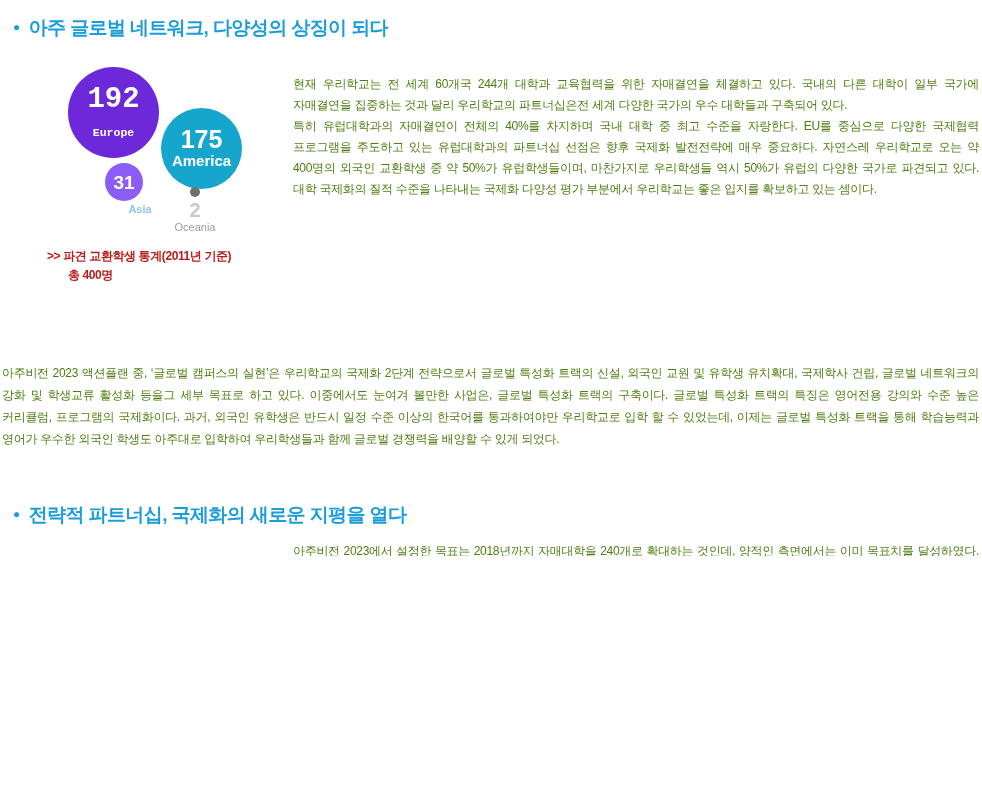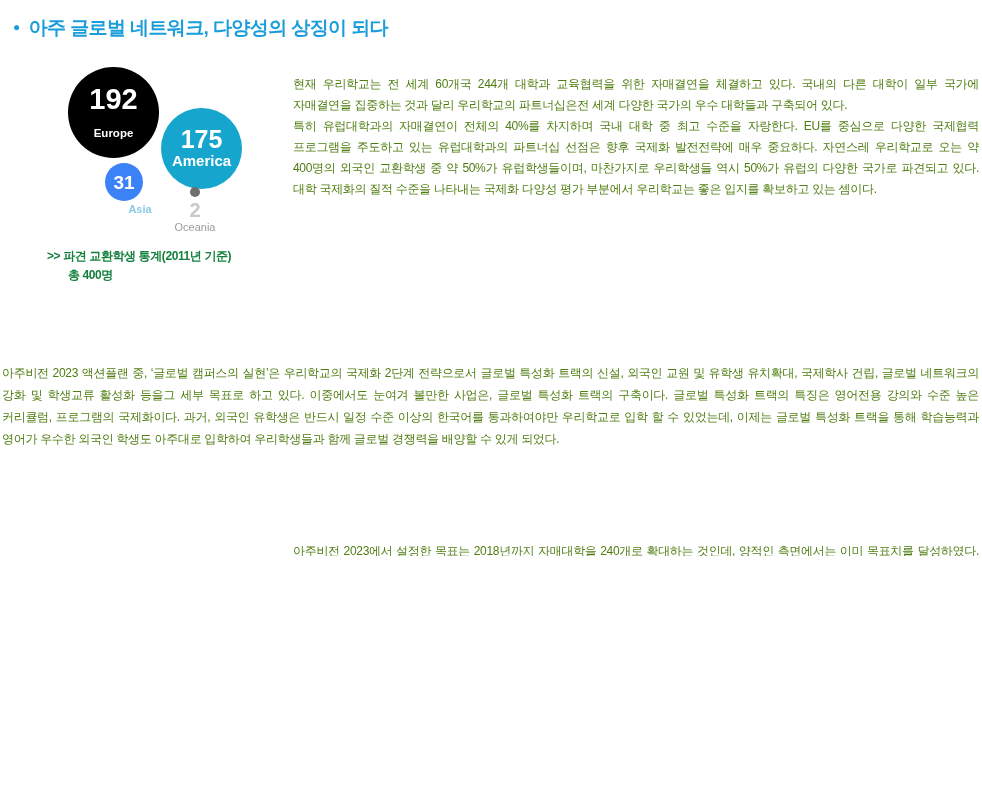--- a/index.html
+++ b/index.html
@@ -55,63 +55,66 @@
   .b2-europe .blabel { font-size:11px; margin-top:1px; }
   .b2-asia    { left:145px; top:620px; width:62px; height:62px; }
   .b2-asia .num { font-size:22px; }
   .b2-asia .blabel { font-size:11px; margin-top:1px; color:#5fb0e0; }
   .b2-america { left:190px; top:678px; width:33px; height:33px; }
   .b2-america .num { font-size:16px; }
   .lbl-america2 { position:absolute; left:172px; top:712px; width:70px; text-align:center;
     font-size:11px; color:#b3b3b3; }
 
   .cap {
-    position:absolute; font-size:12px; font-weight:bold; color:#15803d;
+    position:absolute; font-size:12px; font-weight:bold; color:#b91c1c;
     letter-spacing:-0.4px; white-space:nowrap;
   }
   #cap1 { left:47px; top:248px; }
   #tot1 { left:68px; top:267px; }
   #cap2 { left:47px; top:735px; }
   #tot2 { left:68px; top:754px; }
 </style>
 </head>
 <body>
 
 <div class="page">
 
   <div class="heading" style="top:15px;">
     <span class="bullet">●</span><span>아주 글로벌 네트워크, 다양성의 상징이 되다</span>
   </div>
 
   <div class="chart">
-    <div class="bubble b1-europe" style="background: #000000;">
+    <div class="bubble b1-europe" style="background: #6d28d9; font-family: Liberation Mono, monospace;">
       <span class="num">192</span>
       <span class="blabel">Europe</span>
     </div>
     <div class="bubble b1-america" style="background: rgb(22, 166, 205);">
       <span class="num">175</span>
       <span class="blabel">America</span>
     </div>
-    <div class="bubble b1-asia" style="background: #3b82f6;">
+    <div class="bubble b1-asia" style="background: #8b5cf6;">
       <span class="num">31</span>
     </div>
     <div class="lbl-asia1">Asia</div>
     <div class="oce-dot"></div>
     <div class="oce-num">2</div>
     <div class="lbl-oceania">Oceania</div>
     <div class="cap" id="cap1">&gt;&gt; 파견 교환학생 통계(2011년 기준)</div>
     <div class="cap" id="tot1">총 400명</div>
   </div>
 
   <div class="body-text" id="p1">현재 우리학교는 전 세계 60개국 244개 대학과 교육협력을 위한 자매결연을 체결하고 있다. 국내의 다른 대학이 일부 국가에 자매결연을 집중하는 것과 달리 우리학교의 파트너십은전 세계 다양한 국가의 우수 대학들과 구축되어 있다.
 특히 유럽대학과의 자매결연이 전체의 40%를 차지하며 국내 대학 중 최고 수준을 자랑한다. EU를 중심으로 다양한 국제협력 프로그램을 주도하고 있는 유럽대학과의 파트너십 선점은 향후 국제화 발전전략에 매우 중요하다. 자연스레 우리학교로 오는 약 400명의 외국인 교환학생 중 약 50%가 유럽학생들이며, 마찬가지로 우리학생들 역시 50%가 유럽의 다양한 국가로 파견되고 있다. 대학 국제화의 질적 수준을 나타내는 국제화 다양성 평가 부분에서 우리학교는 좋은 입지를 확보하고 있는 셈이다.</div>
 
 
   <div class="body-text" id="p2">아주비전 2023 액션플랜 중, ‘글로벌 캠퍼스의 실현’은 우리학교의 국제화 2단계 전략으로서 글로벌 특성화 트랙의 신설, 외국인 교원 및 유학생 유치확대, 국제학사 건립, 글로벌 네트워크의 강화 및 학생교류 활성화 등을그 세부 목표로 하고 있다. 이중에서도 눈여겨 볼만한 사업은, 글로벌 특성화 트랙의 구축이다. 글로벌 특성화 트랙의 특징은 영어전용 강의와 수준 높은 커리큘럼, 프로그램의 국제화이다. 과거, 외국인 유학생은 반드시 일정 수준 이상의 한국어를 통과하여야만 우리학교로 입학 할 수 있었는데, 이제는 글로벌 특성화 트랙을 통해 학습능력과 영어가 우수한 외국인 학생도 아주대로 입학하여 우리학생들과 함께 글로벌 경쟁력을 배양할 수 있게 되었다.</div>
 
+  <div class="heading" style="top:502px;">
+    <span class="bullet">●</span><span>전략적 파트너십, 국제화의 새로운 지평을 열다</span>
+  </div>
 
   <div class="chart">
     <div class="bubble b2-europe">
       <span class="num"></span>
       <span class="blabel"></span>
     </div>
     <div class="bubble b2-asia">
       <span class="num"></span>
       <span class="blabel"></span>
     </div>

